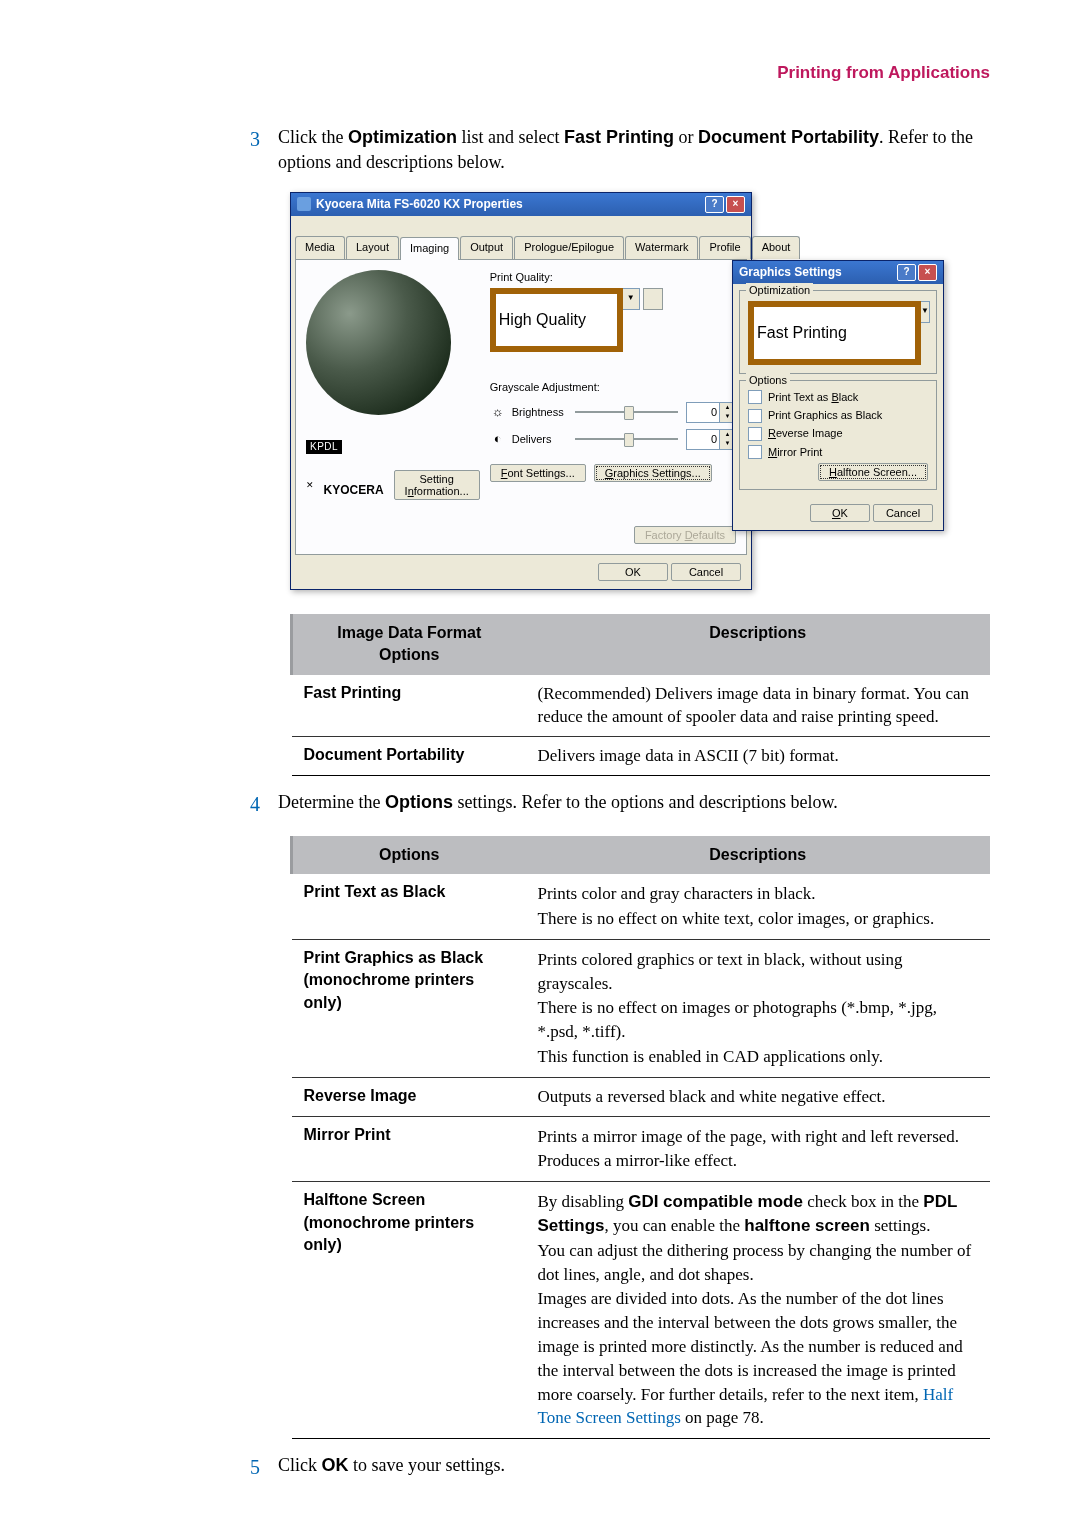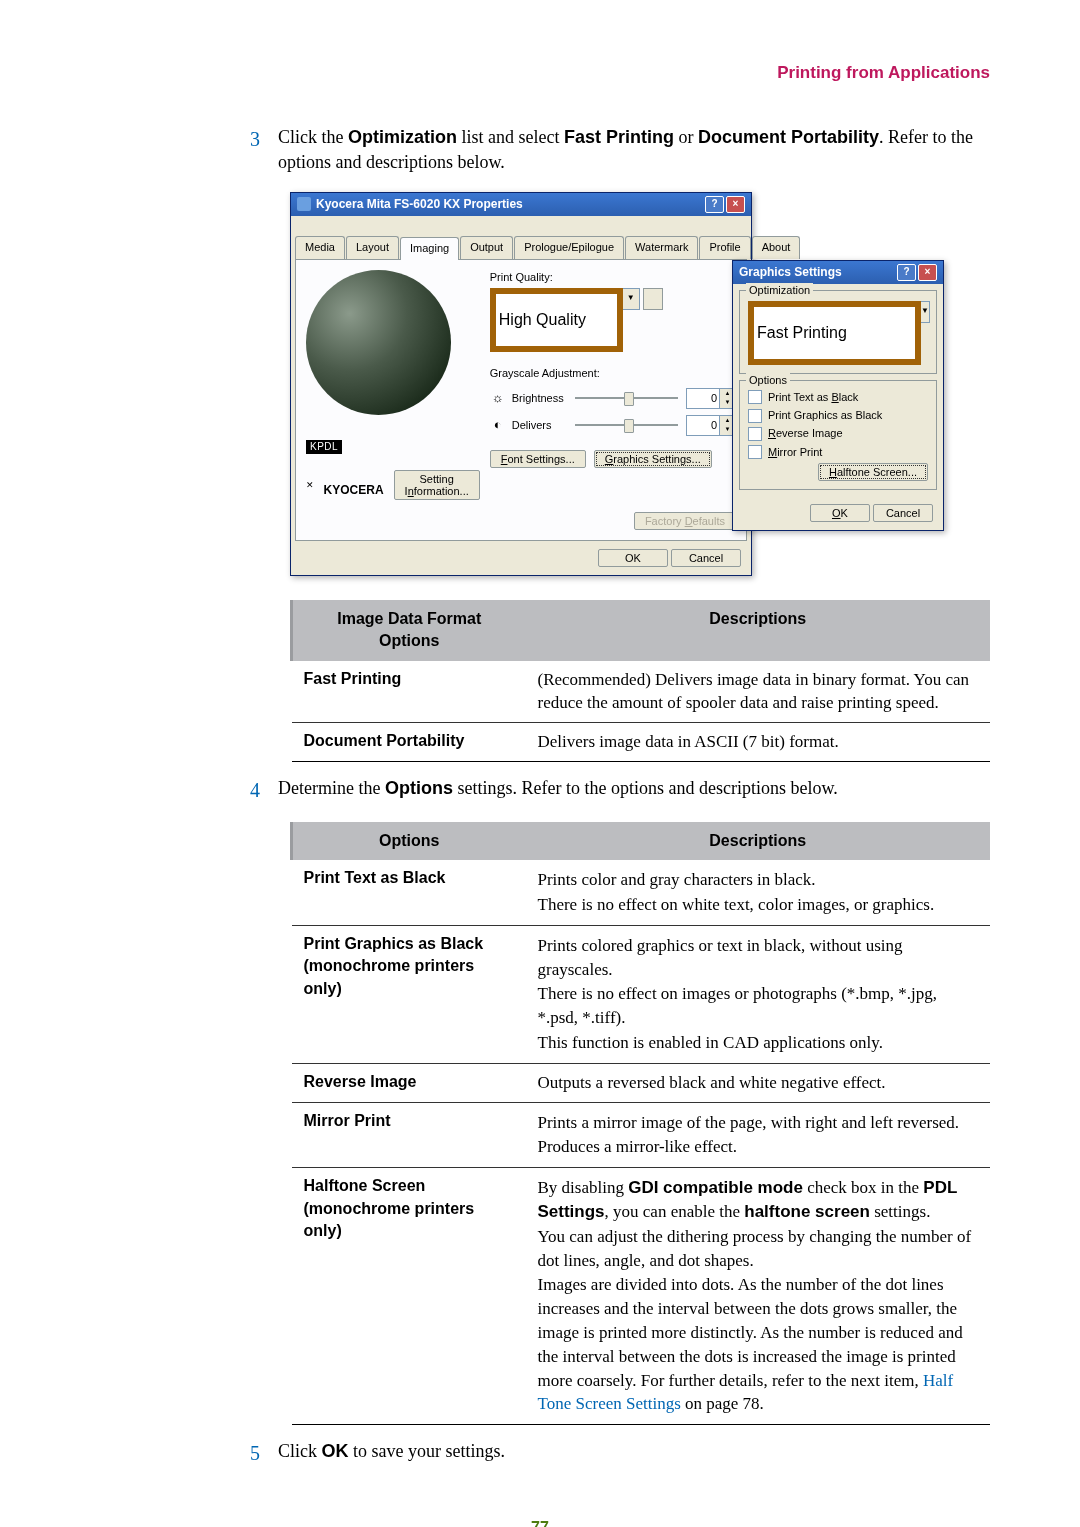--- a/index.html
+++ b/index.html
@@ -101,21 +101,21 @@
             <button class="btn"><span>Setting I<span class="underline">n</span>formation...</span></button>
           </div>
         </div>
         <div class="rcol">
           <div class="lbl">Print Quality:</div>
           <div class="select">
             <input readonly="" value="High Quality" style="">
             <div class="dropbtn">▼</div>
             <div style="width:18px;height:20px;border:1px solid #919b9c;margin-left:3px;background:#ece9d8"></div>
           </div>
-          <div class="lbl" style="margin-top:14px">Grayscale Adjustment:</div>
+          <div class="lbl" style="margin-top:28px">Grayscale Adjustment:</div>
           <div class="slider-row">
             <div class="sicon">☼</div>
             <div class="slbl">Brightness</div>
             <div class="track">
                 <div class="thumb" style="left:48%"></div>
               </div>
             <input class="sval" value="0" style="">
             <div class="spin">
                 <div>▲</div>
                 <div>▼</div>

